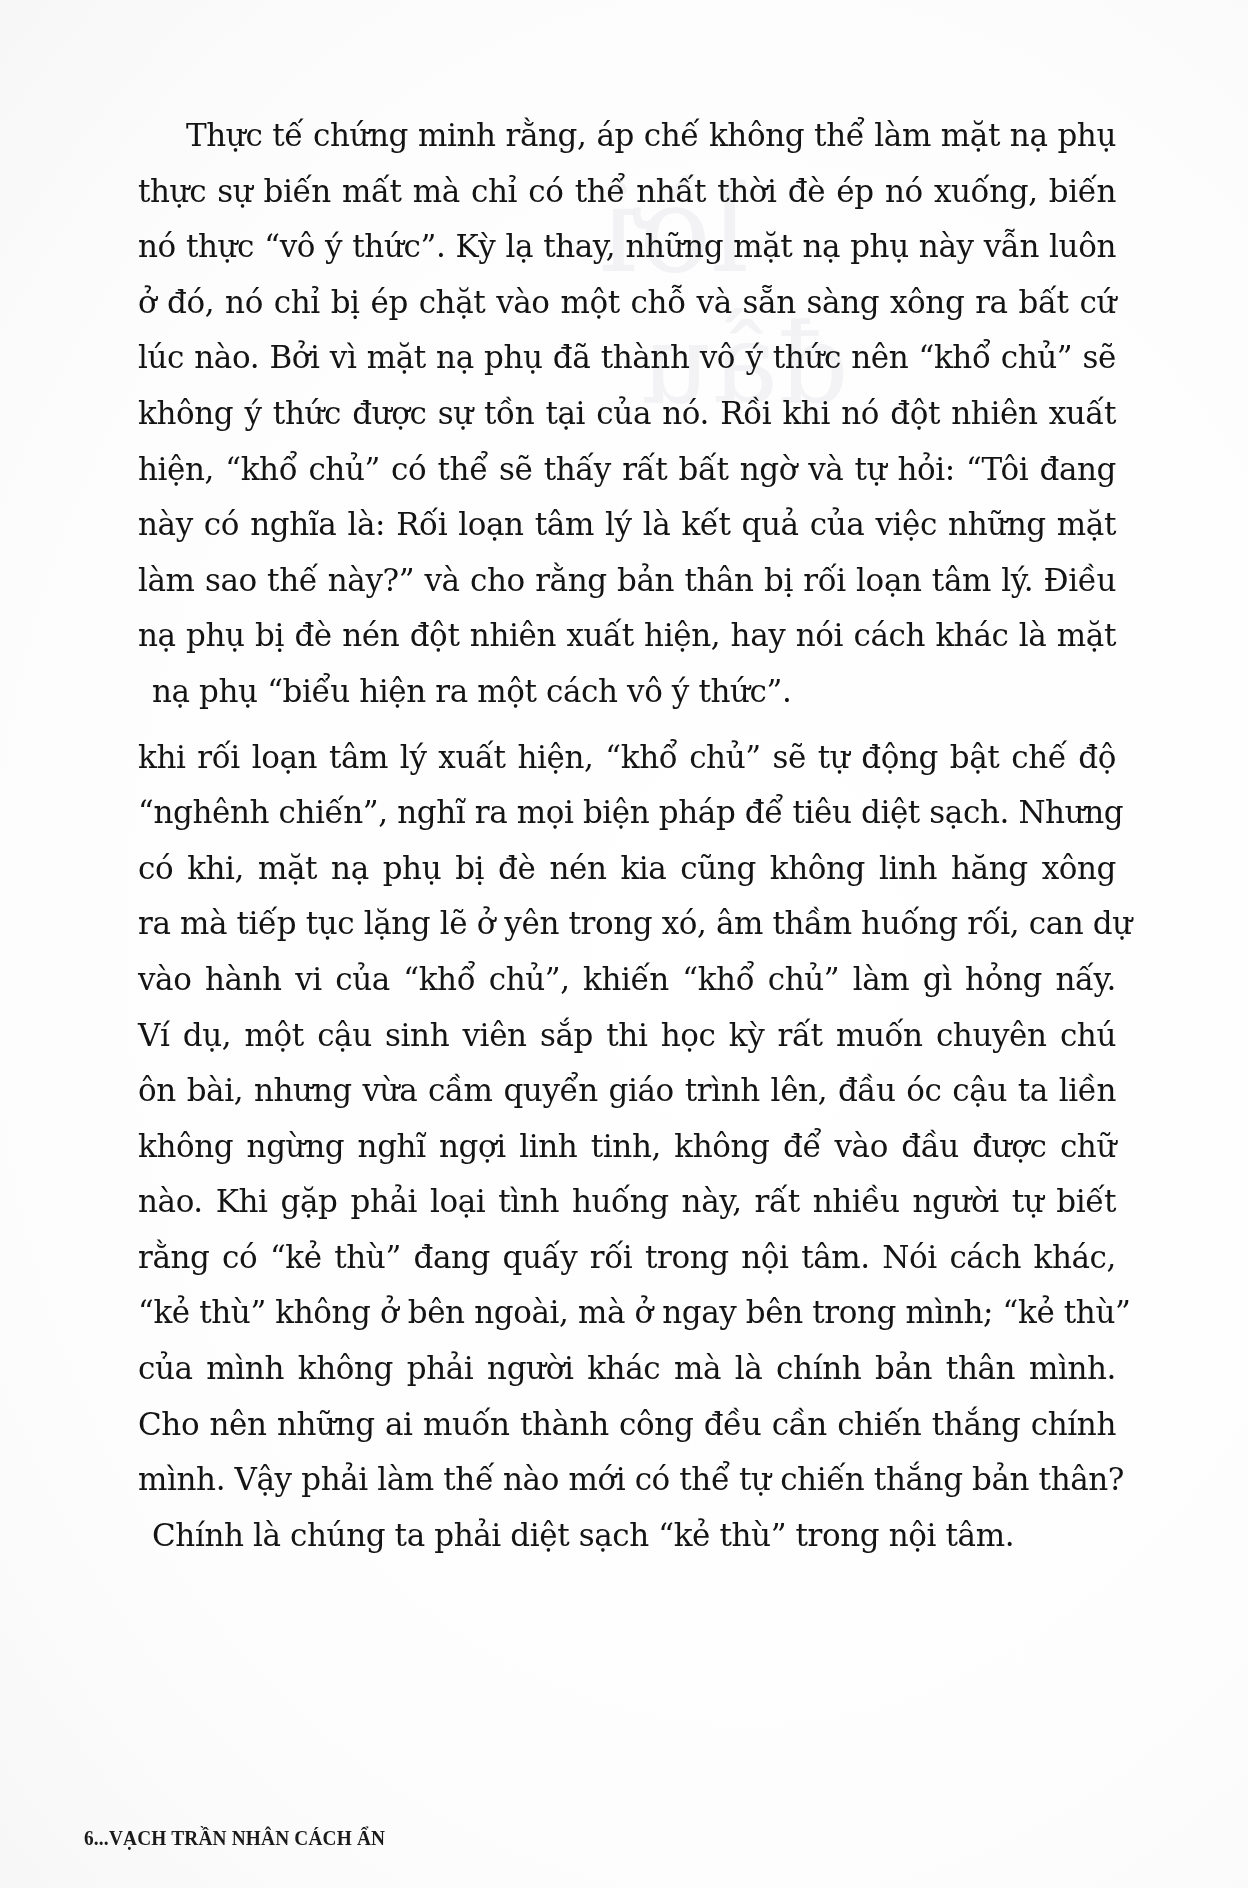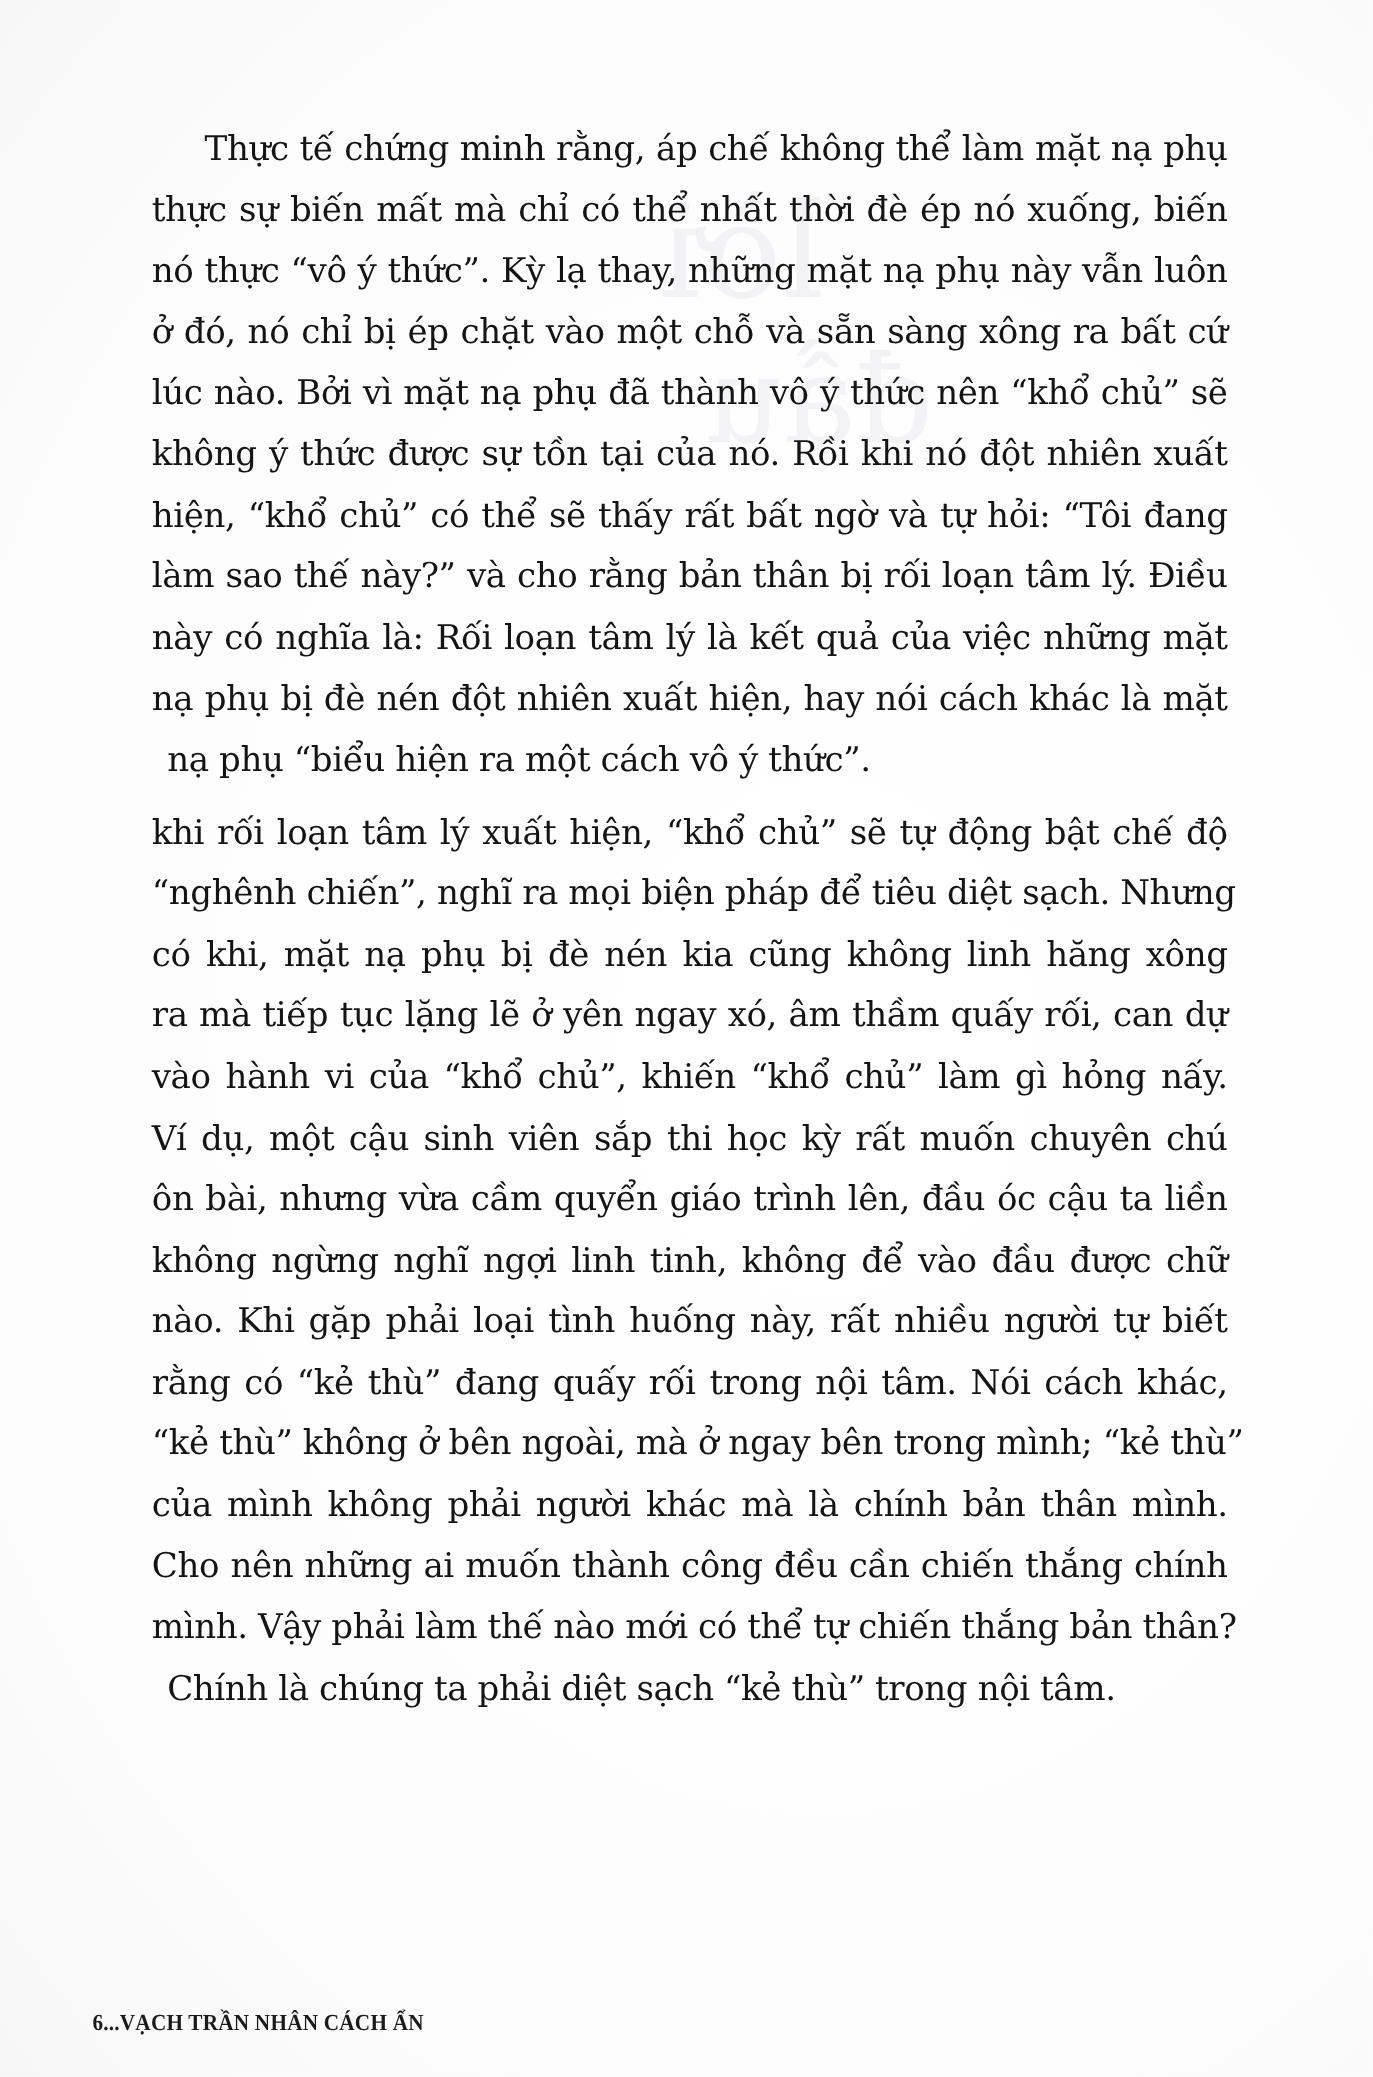--- a/index.html
+++ b/index.html
@@ -82,33 +82,33 @@
   <div class="body-text">
 
     <div>
       <span class="line indent">Thực tế chứng minh rằng, áp chế không thể làm mặt nạ phụ</span>
       <span class="line">thực sự biến mất mà chỉ có thể nhất thời đè ép nó xuống, biến</span>
       <span class="line">nó thực “vô ý thức”. Kỳ lạ thay, những mặt nạ phụ này vẫn luôn</span>
       <span class="line">ở đó, nó chỉ bị ép chặt vào một chỗ và sẵn sàng xông ra bất cứ</span>
       <span class="line">lúc nào. Bởi vì mặt nạ phụ đã thành vô ý thức nên “khổ chủ” sẽ</span>
       <span class="line">không ý thức được sự tồn tại của nó. Rồi khi nó đột nhiên xuất</span>
       <span class="line">hiện, “khổ chủ” có thể sẽ thấy rất bất ngờ và tự hỏi: “Tôi đang</span>
+      <span class="line">này có nghĩa là: Rối loạn tâm lý là kết quả của việc những mặt</span>
       <span class="line">làm sao thế này?” và cho rằng bản thân bị rối loạn tâm lý. Điều</span>
-      <span class="line">này có nghĩa là: Rối loạn tâm lý là kết quả của việc những mặt</span>
       <span class="line">nạ phụ bị đè nén đột nhiên xuất hiện, hay nói cách khác là mặt</span>
       <span class="line last">nạ phụ “biểu hiện ra một cách vô ý thức”.</span>
     </div>
 
     <div class="para-gap"></div>
 
     <div>
       <span class="line">khi rối loạn tâm lý xuất hiện, “khổ chủ” sẽ tự động bật chế độ</span>
       <span class="line">“nghênh chiến”, nghĩ ra mọi biện pháp để tiêu diệt sạch. Nhưng</span>
       <span class="line">có khi, mặt nạ phụ bị đè nén kia cũng không linh hăng xông</span>
-      <span class="line">ra mà tiếp tục lặng lẽ ở yên ngay xó, âm thầm quấy rối, can dự</span>
+      <span class="line">ra mà tiếp tục lặng lẽ ở yên trong xó, âm thầm huống rối, can dự</span>
       <span class="line">vào hành vi của “khổ chủ”, khiến “khổ chủ” làm gì hỏng nấy.</span>
       <span class="line">Ví dụ, một cậu sinh viên sắp thi học kỳ rất muốn chuyên chú</span>
       <span class="line">ôn bài, nhưng vừa cầm quyển giáo trình lên, đầu óc cậu ta liền</span>
       <span class="line">không ngừng nghĩ ngợi linh tinh, không để vào đầu được chữ</span>
       <span class="line">nào. Khi gặp phải loại tình huống này, rất nhiều người tự biết</span>
       <span class="line">rằng có “kẻ thù” đang quấy rối trong nội tâm. Nói cách khác,</span>
       <span class="line">“kẻ thù” không ở bên ngoài, mà ở ngay bên trong mình; “kẻ thù”</span>
       <span class="line">của mình không phải người khác mà là chính bản thân mình.</span>
       <span class="line">Cho nên những ai muốn thành công đều cần chiến thắng chính</span>
       <span class="line">mình. Vậy phải làm thế nào mới có thể tự chiến thắng bản thân?</span>

